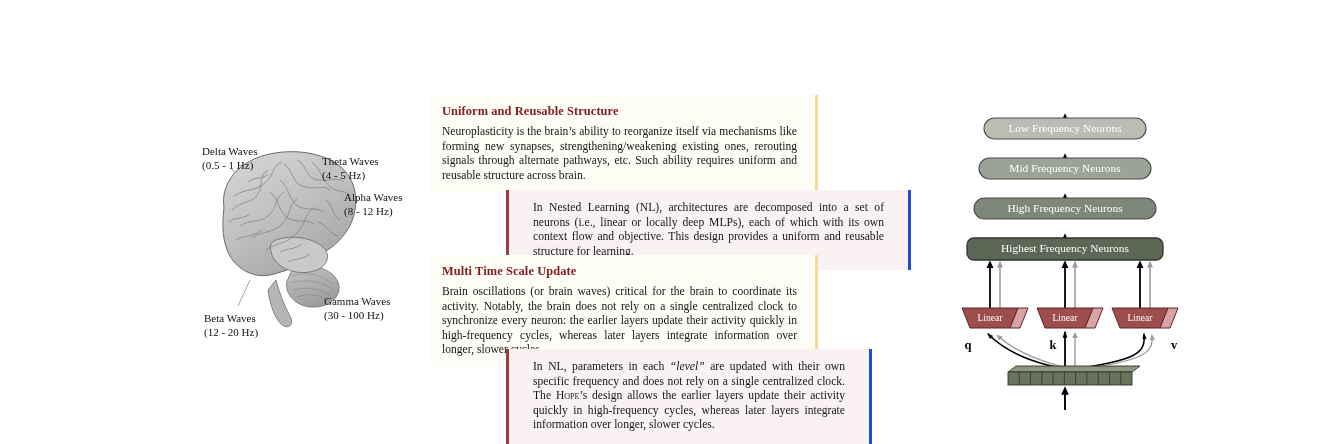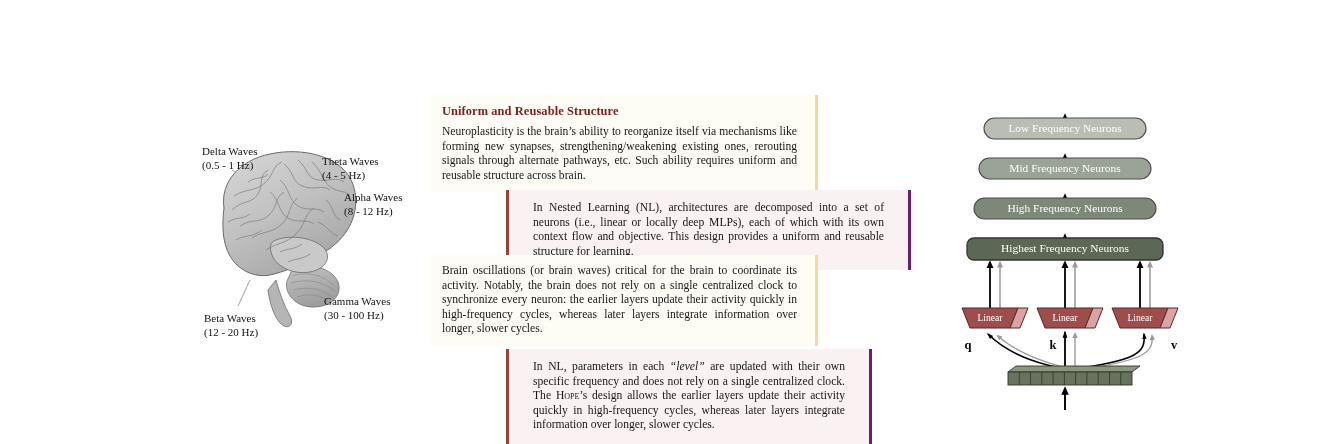--- a/index.html
+++ b/index.html
@@ -35,21 +35,21 @@
     font-family:"Liberation Serif", serif;
   }
   .panel-cream{
     background:#fdfcf5;
     border-right:3px solid #f7d79a;
     padding:9px 18px 9px 12px;
   }
   .panel-pink{
     background:#faf2f2;
     border-left:3px solid #9e3d3d;
-    border-right:3px solid #701a75;
+    border-right:3px solid #1d4ed8;
     padding:11px 24px 11px 24px;
   }
   .panel-title{
     font-weight:bold;
     font-size:12.4px;
     line-height:15px;
     margin:0 0 6px 0;
     color:#7f1d1d;
     letter-spacing:0.1px;
   }
@@ -185,20 +185,21 @@
 <div class="panel panel-cream" id="panel-uniform">
   <p class="panel-title">Uniform and Reusable Structure</p>
   <p class="panel-body">Neuroplasticity is the brain’s ability to reorganize itself via mechanisms like forming new synapses, strengthening/weakening existing ones, rerouting signals through alternate pathways, etc. Such ability requires uniform and reusable structure across brain.</p>
 </div>
 
 <div class="panel panel-pink" id="panel-nl-struct">
   <p class="panel-body">In Nested Learning (NL), architectures are decomposed into a set of neurons (i.e., linear or locally deep MLPs), each of which with its own context flow and objective. This design provides a uniform and reusable structure for learning.</p>
 </div>
 
 <div class="panel panel-cream" id="panel-multitime">
+  <p class="panel-title">Multi Time Scale Update</p>
   <p class="panel-body">Brain oscillations (or brain waves) critical for the brain to coordinate its activity. Notably, the brain does not rely on a single centralized clock to synchronize every neuron: the earlier layers update their activity quickly in high-frequency cycles, whereas later layers integrate information over longer, slower cycles.</p>
 </div>
 
 <div class="panel panel-pink" id="panel-nl-time">
   <p class="panel-body"><span>In NL, parameters in each </span><span class="it">“level”</span><span> are updated with their own specific frequency and does not rely on a single centralized clock. The </span><span class="sc">Hope</span><span>’s design allows the earlier layers update their activity quickly in high-frequency cycles, whereas later layers integrate information over longer, slower cycles.</span></p>
 </div>
 
 <div id="hope-diagram">
   <svg width="260" height="320" viewBox="0 0 260 320">
     <defs>

